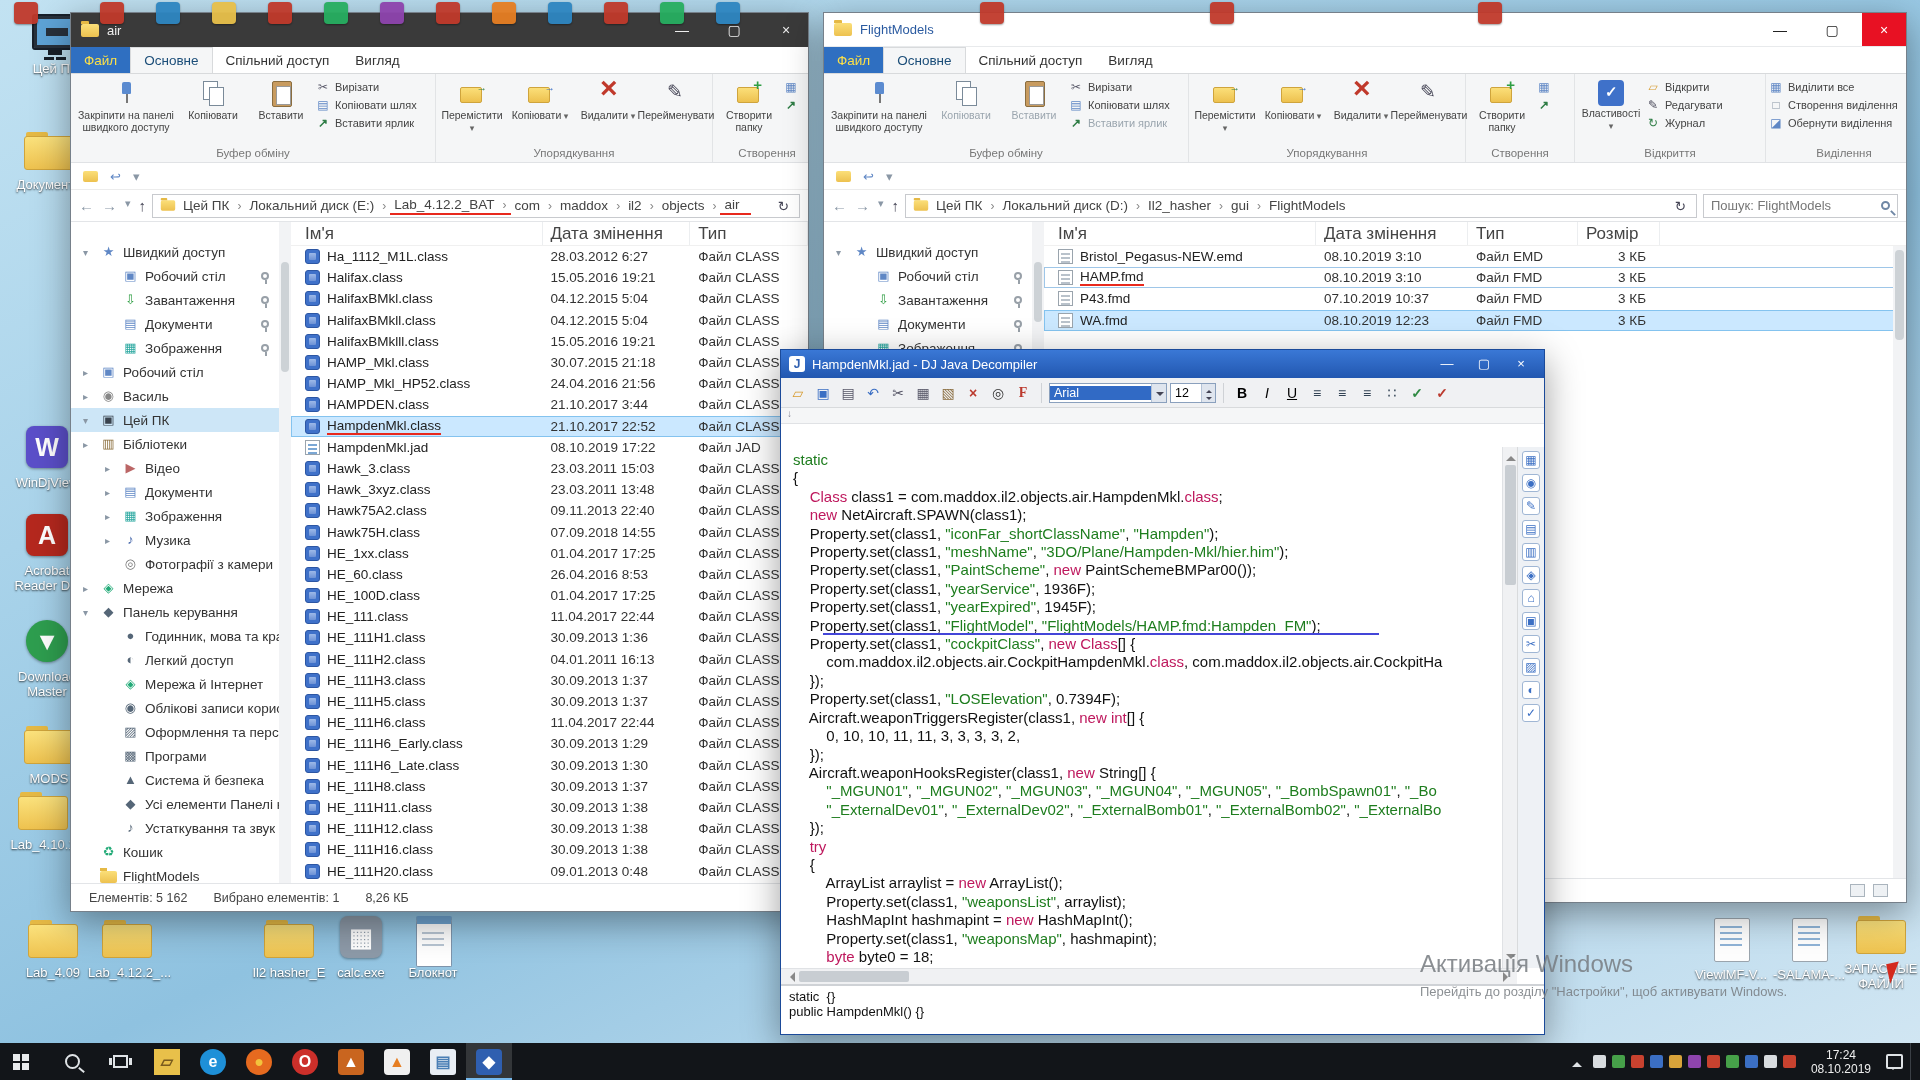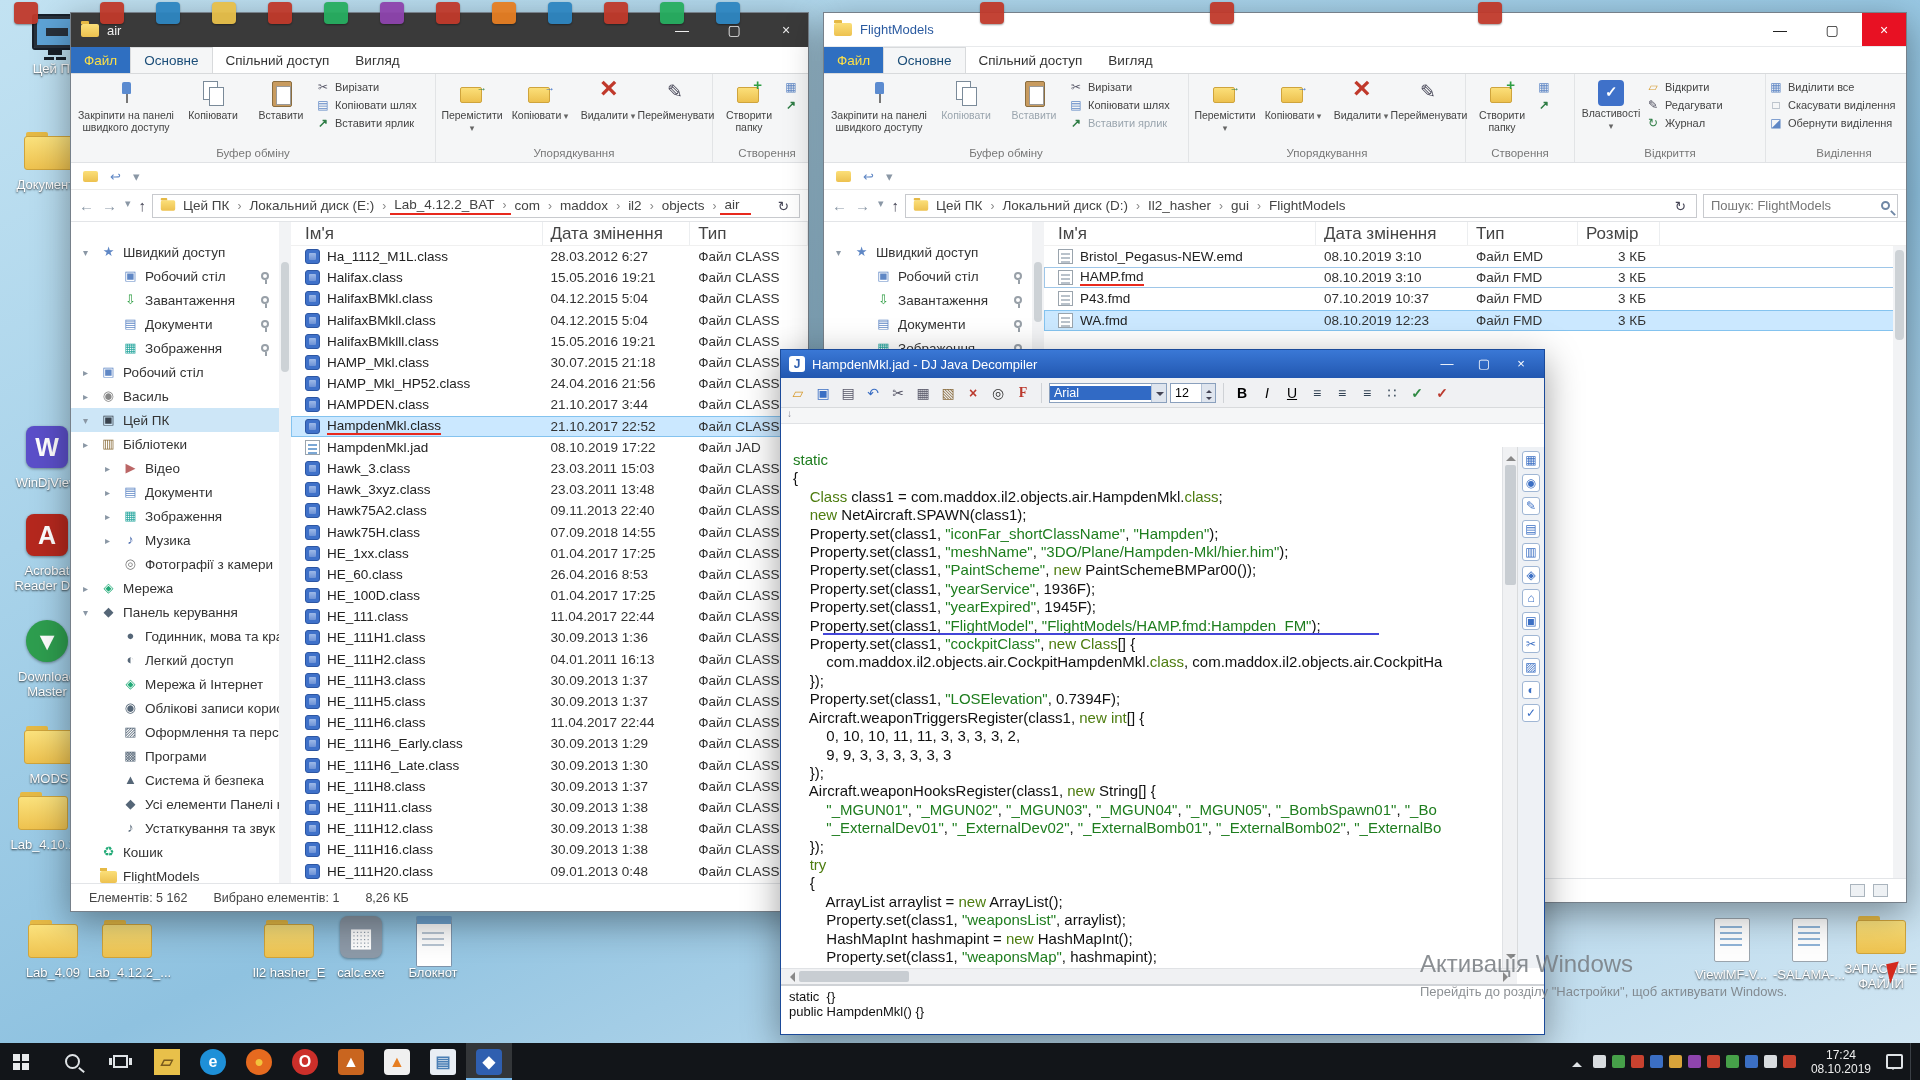--- a/index.html
+++ b/index.html
@@ -186,21 +186,21 @@
 .carrow{width:15px;align-self:stretch;background:#dfe5ee;border-left:1px solid #b5c3d6;position:relative}
 .carrow::after{content:"";position:absolute;left:4px;top:8px;border:4px solid transparent;border-top-color:#445}
 .spin{width:14px;align-self:stretch;display:flex;flex-direction:column;border-left:1px solid #b5c3d6}
 .spin i{flex:1;background:#dfe5ee;position:relative}
 .spin i::after{content:"";position:absolute;left:4px;top:3px;border:3px solid transparent;border-bottom-color:#445}
 .spin i:last-child::after{border-bottom-color:transparent;border-top-color:#445;top:4px}
 .djstrip{height:16px;background:#f5f6f7;border-bottom:1px solid #e0e2e5;font-size:10px;color:#889;padding-left:6px}
 .djcode{position:absolute;left:0;right:0;top:97px;bottom:66px;background:#fff;overflow:hidden}
 #code-lines{position:absolute;left:12px;top:4px;right:46px;bottom:0;overflow:hidden}
 .cl{white-space:pre;font-size:15px;line-height:18.4px;color:#111;position:relative}
-.t-k{color:#4d7c0f}
+.t-k{color:#be185d}
 .t-s{color:#1e7d1e}
 .t-g{color:#1e7d1e}
 .cl-u::after{content:"";position:absolute;left:30px;width:556px;bottom:0;height:2px;background:#4345d8}
 .vscroll{position:absolute;right:27px;top:0;bottom:0;width:15px;background:#f0f1f3;border-left:1px solid #e0e2e5}
 .varr{position:absolute;left:3px;width:0;height:0;border:5px solid transparent}
 .varr.up{top:4px;border-bottom-color:#888}
 .varr.dn{bottom:4px;border-top-color:#888}
 .vthumb{position:absolute;left:2px;top:18px;width:11px;height:120px;background:#c8cdd2;border-radius:2px}
 .rstrip{position:absolute;right:0;top:0;bottom:0;width:27px;background:#eef1f5;border-left:1px solid #d8dadc;display:flex;flex-direction:column;align-items:center;padding-top:4px;gap:5px}
 .rtool{width:18px;height:18px;background:#fff;border:1px solid #9fb6d4;border-radius:3px;color:#3b6fc4;font-size:12px;text-align:center;line-height:17px}
@@ -991,21 +991,21 @@
     </div>
     <div class="rgroup">
       <div class="rbody">
         <div class="rb-smalls" style="width:150px">
           <div class="rb-sm">
               <span class="mi mi-selall"></span>
               <span>Виділити все</span>
             </div>
           <div class="rb-sm">
               <span class="mi mi-selnone"></span>
-              <span>Скасувати виділення</span>
+              <span>Створення виділення</span>
             </div>
           <div class="rb-sm">
               <span class="mi mi-selinv"></span>
               <span>Обернути виділення</span>
             </div>
         </div>
       </div>
       <div class="rglabel">Виділення</div>
     </div>
   </div>
@@ -1193,21 +1193,20 @@
         <div class="cl"><span class="t-p">    Property.set(class1, </span><span class="t-s">"PaintScheme"</span><span class="t-p">, </span><span class="t-k">new</span><span class="t-p"> PaintSchemeBMPar00());</span></div>
         <div class="cl"><span class="t-p">    Property.set(class1, </span><span class="t-s">"yearService"</span><span class="t-p">, 1936F);</span></div>
         <div class="cl"><span class="t-p">    Property.set(class1, </span><span class="t-s">"yearExpired"</span><span class="t-p">, 1945F);</span></div>
         <div class="cl cl-u"><span class="t-p">    Property.set(class1, </span><span class="t-s">"FlightModel"</span><span class="t-p">, </span><span class="t-s">"FlightModels/HAMP.fmd:Hampden_FM"</span><span class="t-p">);</span></div>
         <div class="cl"><span class="t-p">    Property.set(class1, </span><span class="t-s">"cockpitClass"</span><span class="t-p">, </span><span class="t-k">new</span><span class="t-p"> </span><span class="t-k">Class</span><span class="t-p">[] {</span></div>
         <div class="cl"><span class="t-p">        com.maddox.il2.objects.air.CockpitHampdenMkl.</span><span class="t-k">class</span><span class="t-p">, com.maddox.il2.objects.air.CockpitHa</span></div>
         <div class="cl"><span class="t-p">    });</span></div>
         <div class="cl"><span class="t-p">    Property.set(class1, </span><span class="t-s">"LOSElevation"</span><span class="t-p">, 0.7394F);</span></div>
         <div class="cl"><span class="t-p">    Aircraft.weaponTriggersRegister(class1, </span><span class="t-k">new</span><span class="t-p"> </span><span class="t-k">int</span><span class="t-p">[] {</span></div>
         <div class="cl"><span class="t-p">        0, 10, 10, 11, 11, 3, 3, 3, 3, 2,</span></div>
-        <div class="cl"><span class="t-p">        9, 9, 3, 3, 3, 3, 3, 3</span></div>
         <div class="cl"><span class="t-p">    });</span></div>
         <div class="cl"><span class="t-p">    Aircraft.weaponHooksRegister(class1, </span><span class="t-k">new</span><span class="t-p"> String[] {</span></div>
         <div class="cl"><span class="t-p">        </span><span class="t-s">"_MGUN01"</span><span class="t-p">, </span><span class="t-s">"_MGUN02"</span><span class="t-p">, </span><span class="t-s">"_MGUN03"</span><span class="t-p">, </span><span class="t-s">"_MGUN04"</span><span class="t-p">, </span><span class="t-s">"_MGUN05"</span><span class="t-p">, </span><span class="t-s">"_BombSpawn01"</span><span class="t-p">, </span><span class="t-s">"_Bo</span></div>
         <div class="cl"><span class="t-p">        </span><span class="t-s">"_ExternalDev01"</span><span class="t-p">, </span><span class="t-s">"_ExternalDev02"</span><span class="t-p">, </span><span class="t-s">"_ExternalBomb01"</span><span class="t-p">, </span><span class="t-s">"_ExternalBomb02"</span><span class="t-p">, </span><span class="t-s">"_ExternalBo</span></div>
         <div class="cl"><span class="t-p">    });</span></div>
         <div class="cl"><span class="t-p">    </span><span class="t-k">try</span></div>
         <div class="cl"><span class="t-p">    {</span></div>
         <div class="cl"><span class="t-p">        ArrayList arraylist = </span><span class="t-k">new</span><span class="t-p"> ArrayList();</span></div>
         <div class="cl"><span class="t-p">        Property.set(class1, </span><span class="t-s">"weaponsList"</span><span class="t-p">, arraylist);</span></div>
         <div class="cl"><span class="t-p">        HashMapInt hashmapint = </span><span class="t-k">new</span><span class="t-p"> HashMapInt();</span></div>

